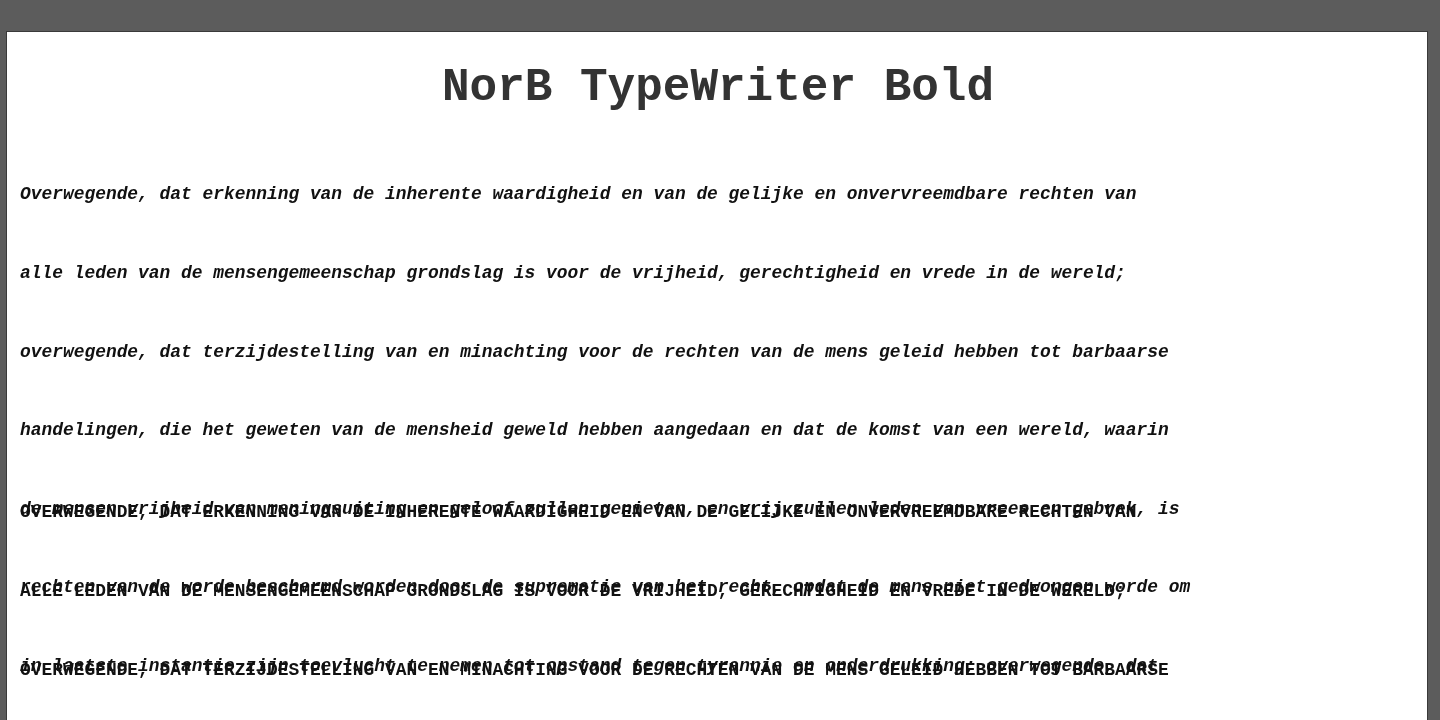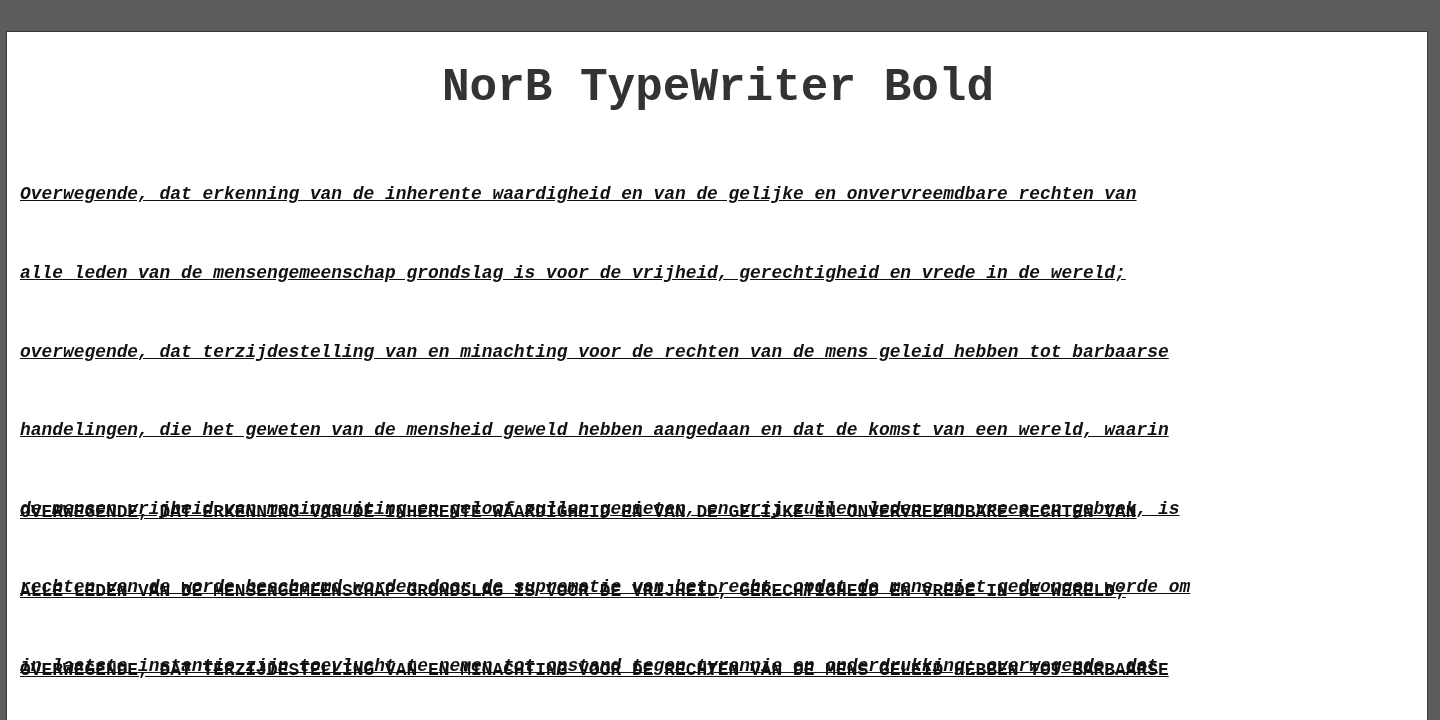--- a/index.html
+++ b/index.html
@@ -37,21 +37,21 @@
     .para {
       position: absolute;
       left: 13px;
       font-family: "Liberation Mono", "DejaVu Sans Mono", monospace;
       font-weight: bold;
       font-size: 17.9px;
       line-height: 26.2px;
       color: #111111;
       white-space: pre;
     }
-    .para .line { display: block; height: 26.2px; text-decoration: underline; }
+    .para .line { display: block; height: 26.2px; }
     #p1 { top: 97px; font-style: italic; }
     #p2 { top: 415px; }
   </style>
 </head>
 <body>
 
 <div class="frame">
   <div class="title">NorB TypeWriter Bold</div>
 
   <div class="para" id="p1">

